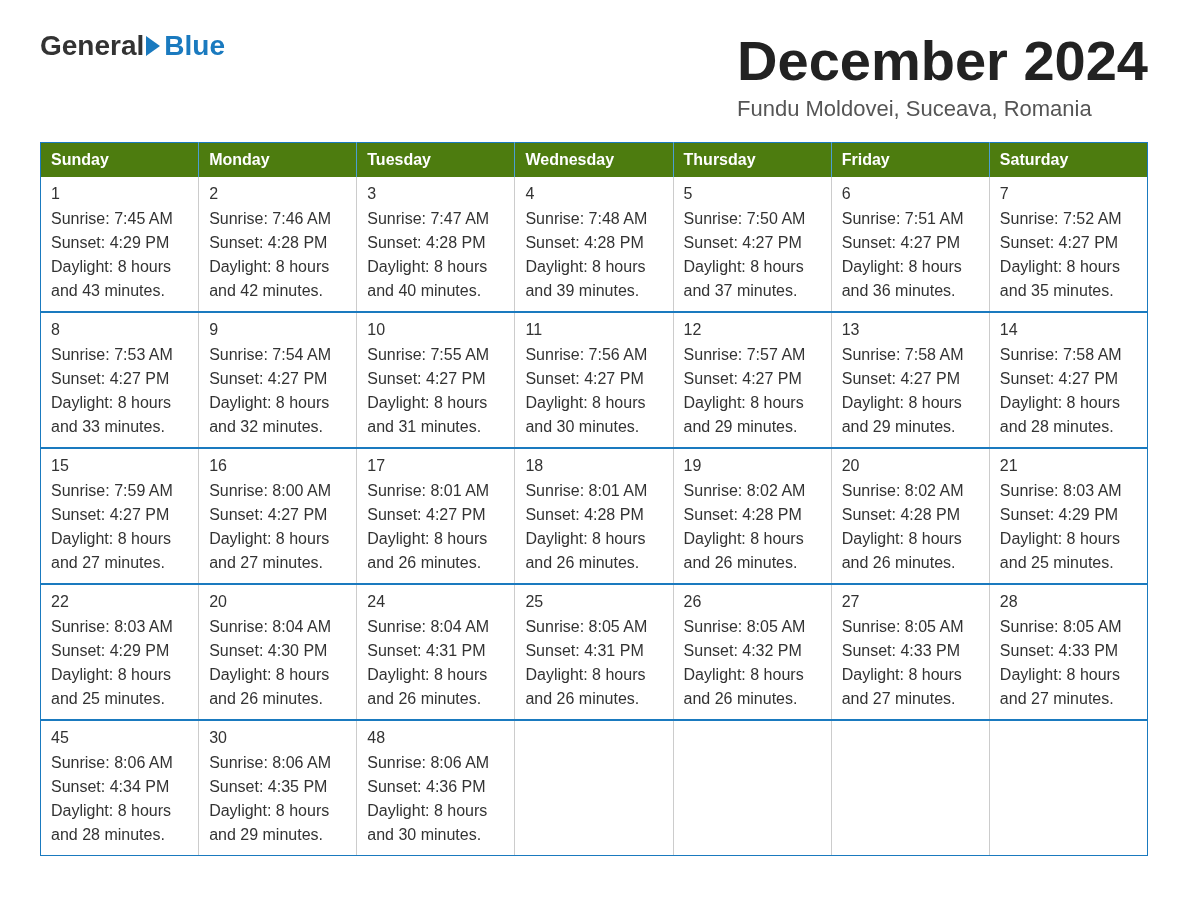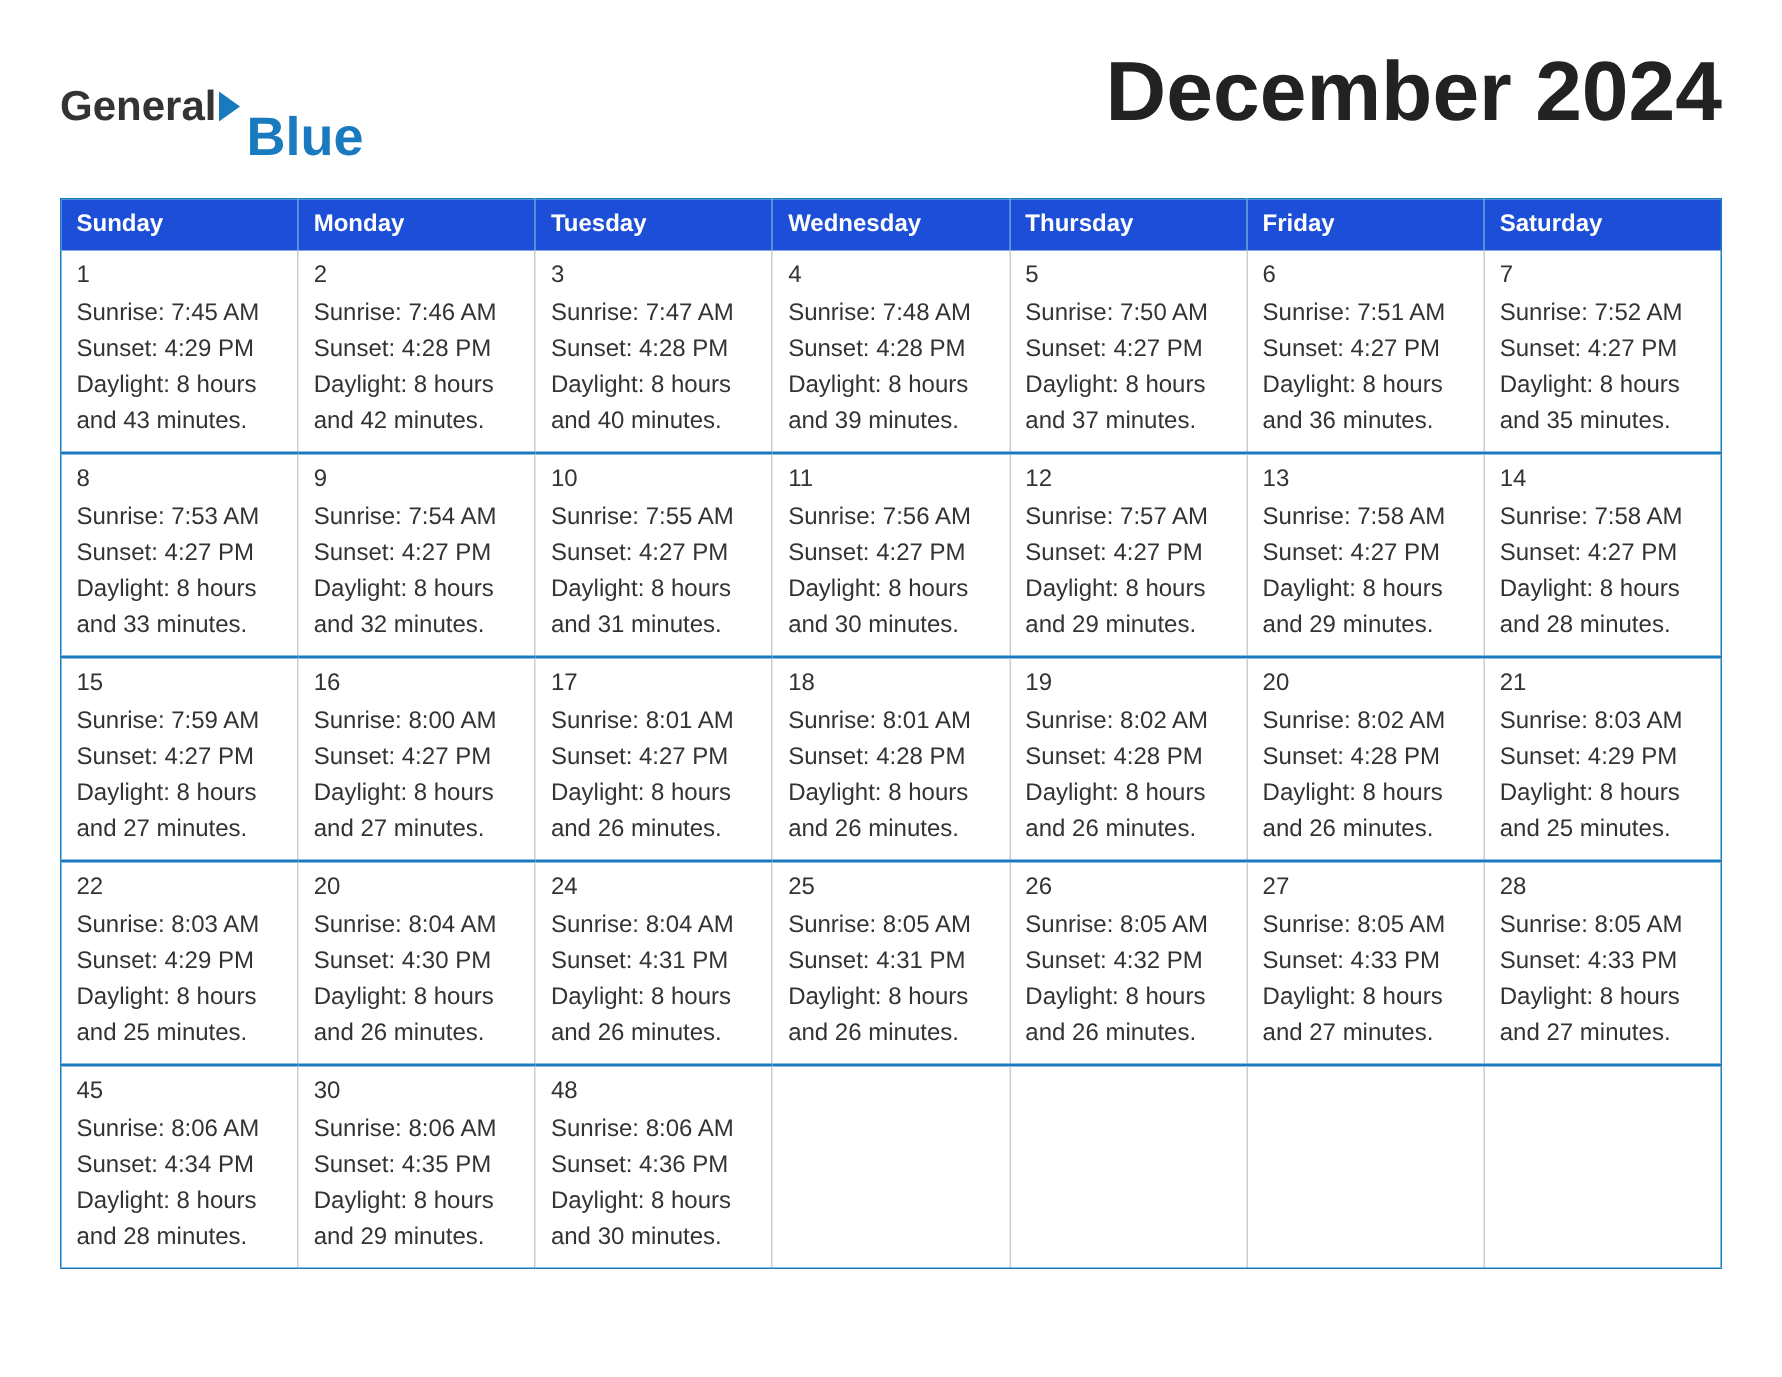--- a/index.html
+++ b/index.html
@@ -52,21 +52,21 @@
       font-size: 22px;
       color: #555;
       margin-top: 4px;
     }
     .calendar {
       width: 100%;
       border-collapse: collapse;
       border: 1px solid #1a7abf;
     }
     .calendar th {
-      background: #1d4ed8;
+      background: #4d7c0f;
       color: #fff;
       font-size: 16px;
       font-weight: bold;
       padding: 8px 10px;
       text-align: left;
       border-right: 1px solid #4a9fd4;
     }
     .calendar th:last-child { border-right: none; margin-top: 35px; }
     .calendar td {
       vertical-align: top;
@@ -89,39 +89,39 @@
     .day-info {
       font-size: 16px;
       line-height: 1.5;
       color: #333;
     }
     .empty-cell {
       background: #fff;
     }
     .logo-line2 {
       color: #1a7abf;
-      font-size: 36px;
+      font-size: 28px;
       font-weight: bold;
       margin-left: 2px;
-      margin-top: 40px;
     }
   </style>
 </head>
 <body>
 
 <div class="header-row">
   <div class="logo">
     <div class="logo-text">
       <span class="logo-general">General</span>
       <span class="logo-triangle"></span>
       <span class="logo-line2">Blue</span>
     </div>
   </div>
   <div class="title-block">
     <div class="month-title">December 2024</div>
+    <div class="location-title">Fundu Moldovei, Suceava, Romania</div>
   </div>
 </div>
 
 <table class="calendar">
   <thead>
     <tr>
 
     <th>Sunday</th>
         <th>Monday</th>
         <th>Tuesday</th>

